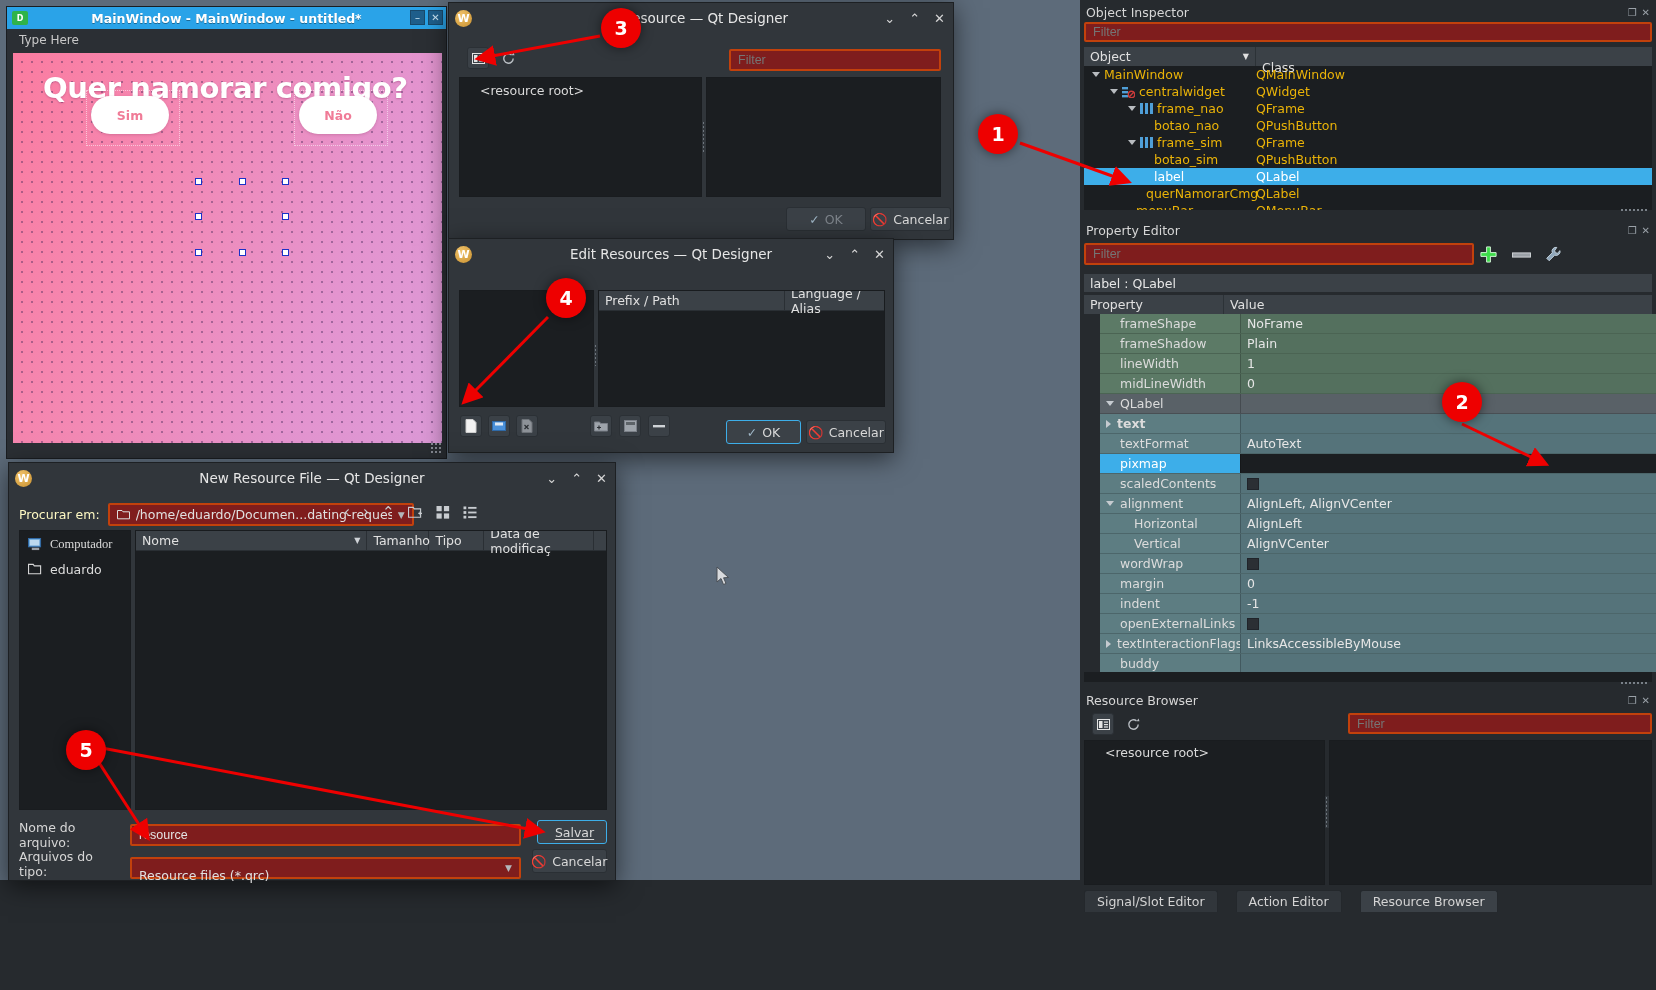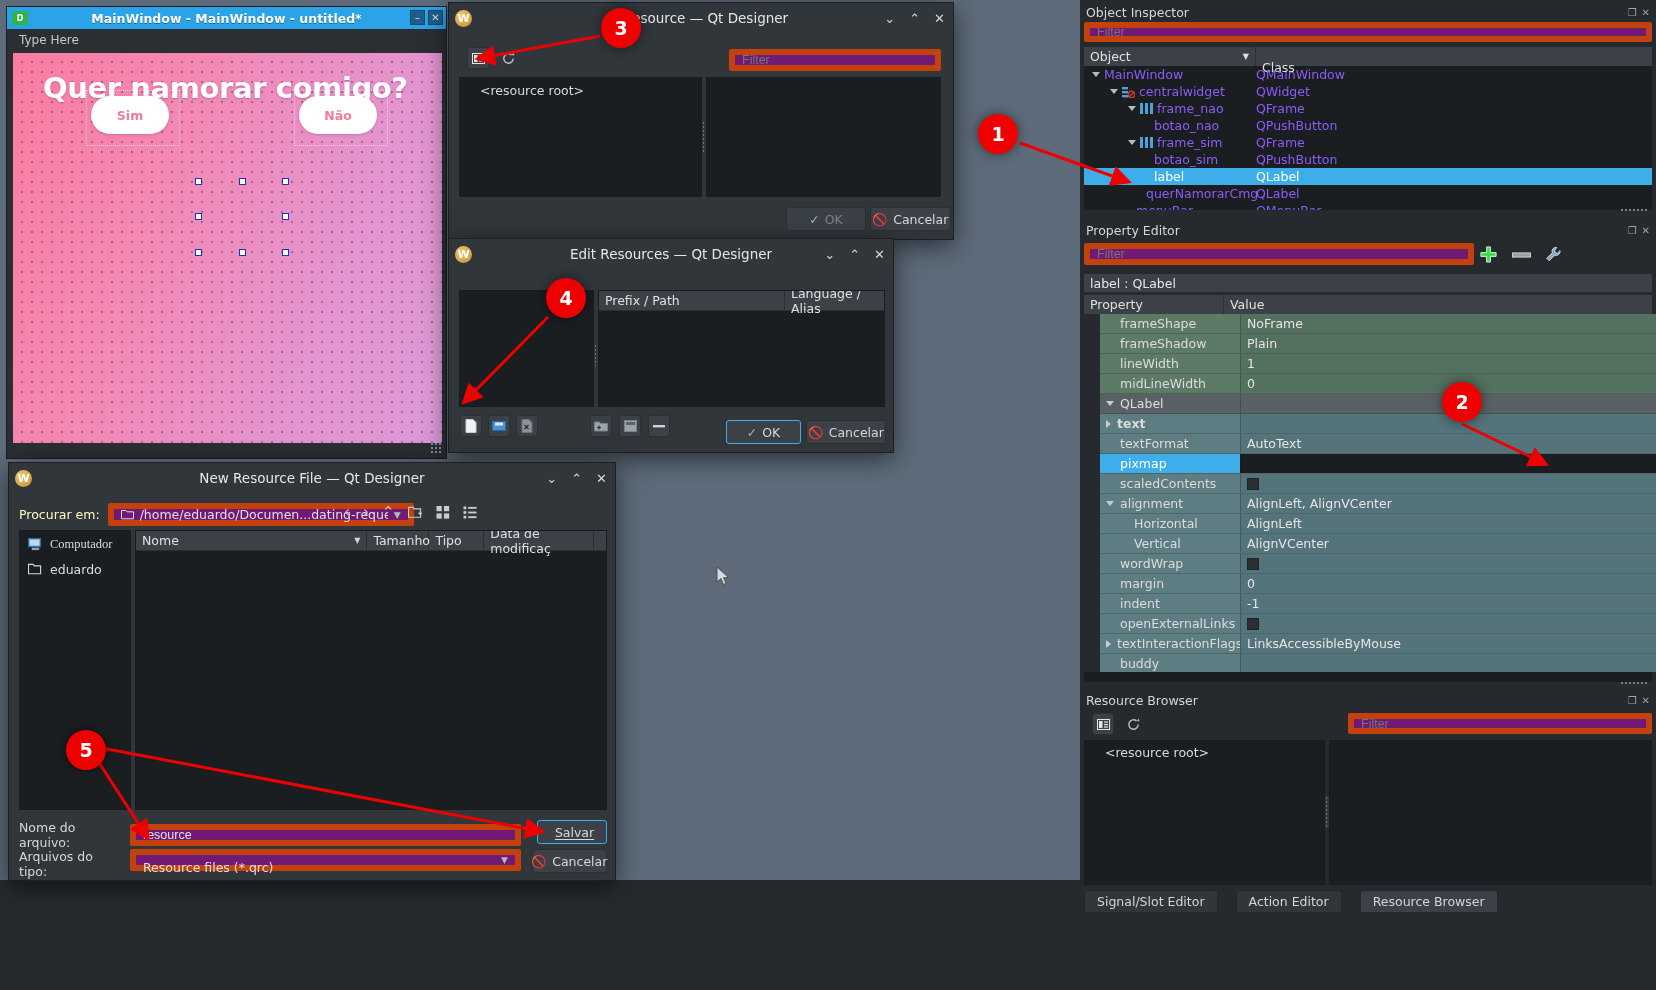--- a/index.html
+++ b/index.html
@@ -67,21 +67,21 @@
              background: radial-gradient(circle at 35% 30%, #f0c26a, #c9912f);
              color:#fff; font-size:11px; font-weight:bold;
              display:flex; align-items:center; justify-content:center; }
   .dlg-title-text { position:absolute; left:0; right:0; text-align:center;
                     font-size:13.5px; color:#e6e6e6; }
   .dlg-ctrls { position:absolute; right:8px; top:0; height:30px;
                display:flex; align-items:center; gap:14px; color:#d6d6d6;
                font-size:13px; }
   .dlg-ctrls span { cursor:default; }
 
-  .field { background:#701a75; border:6px solid #c2410c; border-radius:2px;
+  .field { background:#7f1d1d; border:2px solid #c2410c; border-radius:2px;
            color:#9aa0a6; font-size:12.5px; padding:4px 7px; }
   .listbox { background:#1b1e21; border:1px solid #191c1f; overflow:hidden; }
   .listitem { color:#dadada; font-size:12.5px; padding:2px 8px; }
   .btn { display:inline-flex; align-items:center; justify-content:center; gap:5px;
          background:#3b4147; border:1px solid #2a2f34; border-radius:3px;
          color:#d8d8d8; font-size:12.5px; height:24px; padding:0 12px; }
   .btn.disabled { color:#7d838a; }
   .btn.focused { border-color:#3daee9; }
   .btn.prim { background:#3b4147; border:1px solid #3daee9; }
   .ok-check { color:#9fb6c6; }
@@ -108,21 +108,21 @@
   .dock { position:absolute; left:1080px; top:0; width:576px; height:990px;
           background:#262a2e; }
   .dock-title { color:#d6d6d6; font-size:12.5px; padding:5px 6px 4px 6px;
                 display:flex; align-items:center; }
   .dock-title .d-ctrls { margin-left:auto; display:flex; gap:5px; color:#9aa1a8; font-size:10px; }
   .tbl-hdr { display:flex; background:#3b4147; height:19px; align-items:center;
              font-size:12.5px; color:#e0e0e0; }
   .tbl-hdr > div { padding:0 6px; height:100%; display:flex; align-items:center;
                    border-right:1px solid #2c3237; }
   .oi-row { display:flex; height:17px; align-items:center; font-size:12.5px;
-            color:#8b5cf6; }
+            color:#eab308; }
   .oi-row.sel { background:#3daee9; color:#fff; }
   .oi-obj { width:172px; display:flex; align-items:center; }
   .oi-cls { flex:1; }
   .arrow-tri { width:0; height:0; border-left:4px solid transparent;
                border-right:4px solid transparent; border-top:5px solid #b8bcc0;
                margin-right:4px; }
   .ico-cw { width:13px; height:11px; margin-right:4px; position:relative; }
   .ico-frame { width:13px; height:11px; margin-right:4px;
                background: repeating-linear-gradient(to right,#4f9fd8 0 3px, transparent 3px 5px); }
 
@@ -392,21 +392,21 @@
     </div>
     <div class="btn focused" style="position:absolute; left:528px; top:357px; width:70px;">
       <svg width="12" height="12" viewBox="0 0 12 12">
         <rect x="0.5" y="0.5" width="11" height="11" fill="none" stroke="#d6d6d6"></rect>
         <rect x="3" y="0.5" width="6" height="4" fill="#d6d6d6"></rect>
         <rect x="2.5" y="6.5" width="7" height="5" fill="none" stroke="#d6d6d6"></rect>
       </svg>
       <span style="text-decoration:underline; text-underline-offset:2px;">Salvar</span>
     </div>
 
-    <div style="position:absolute; left:10px; top:386px; display:flex; align-items:flex-start; gap:6px;">
+    <div style="position:absolute; left:10px; top:386px; display:flex; align-items:flex-end; gap:6px;">
       <span style="color:#d6d6d6; width:105px;">Arquivos do tipo:</span>
       <div class="field" style="width:391px; height:22px; display:flex; align-items:center; color:#e0e0e0;">
         <span style="flex:1;margin-top:15px;">Resource files (*.qrc)</span>
         <span style="font-size:9px; color:#b2b7bb;">▼</span>
       </div>
     </div>
     <div class="btn" style="position:absolute; left:523px; top:386px; width:75px;">
       <span>🚫</span>
       <span>Cancelar</span>
     </div>

